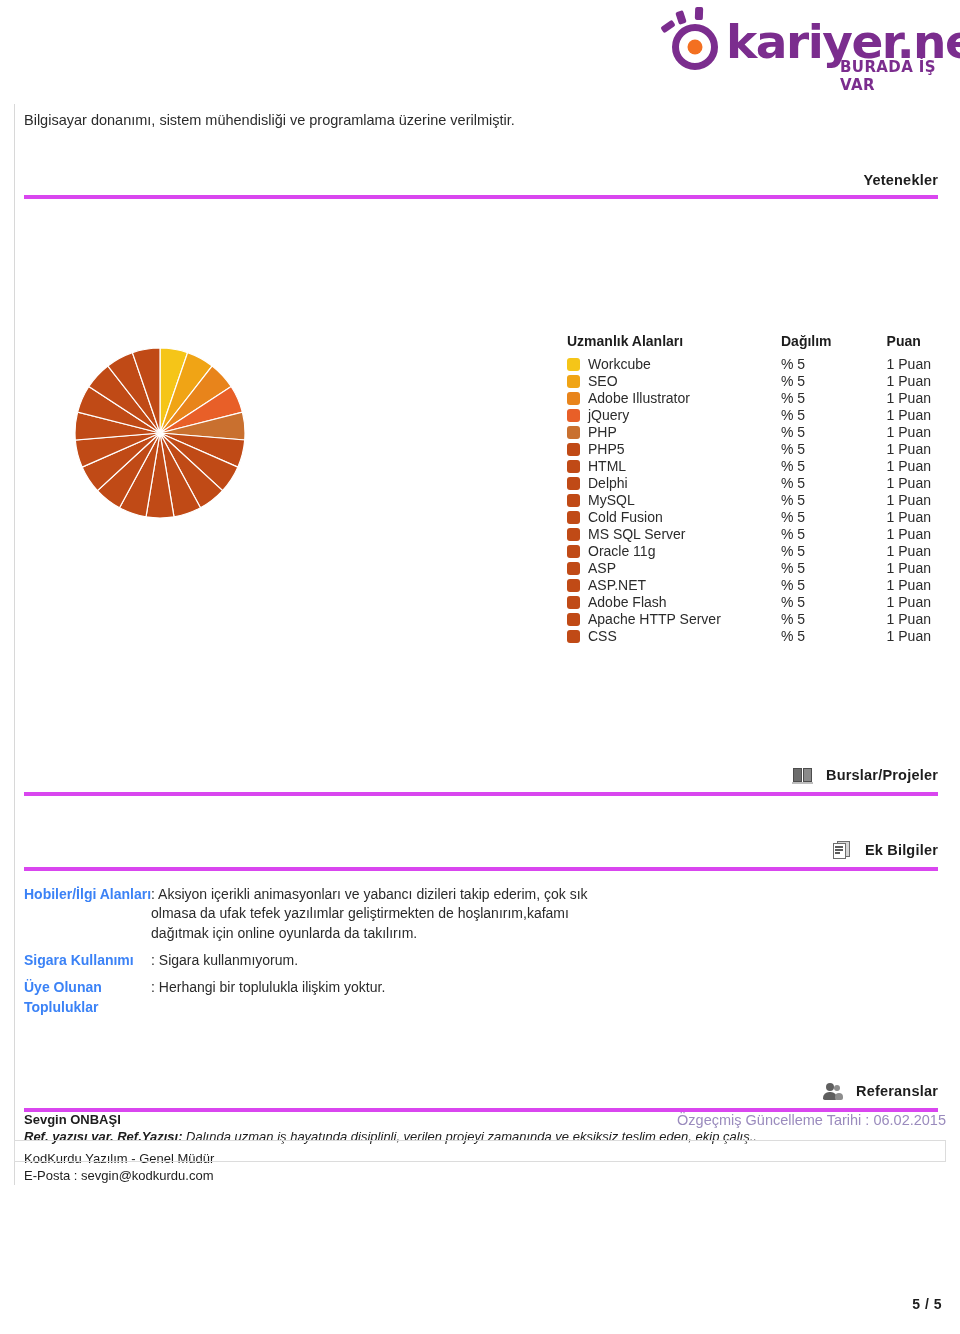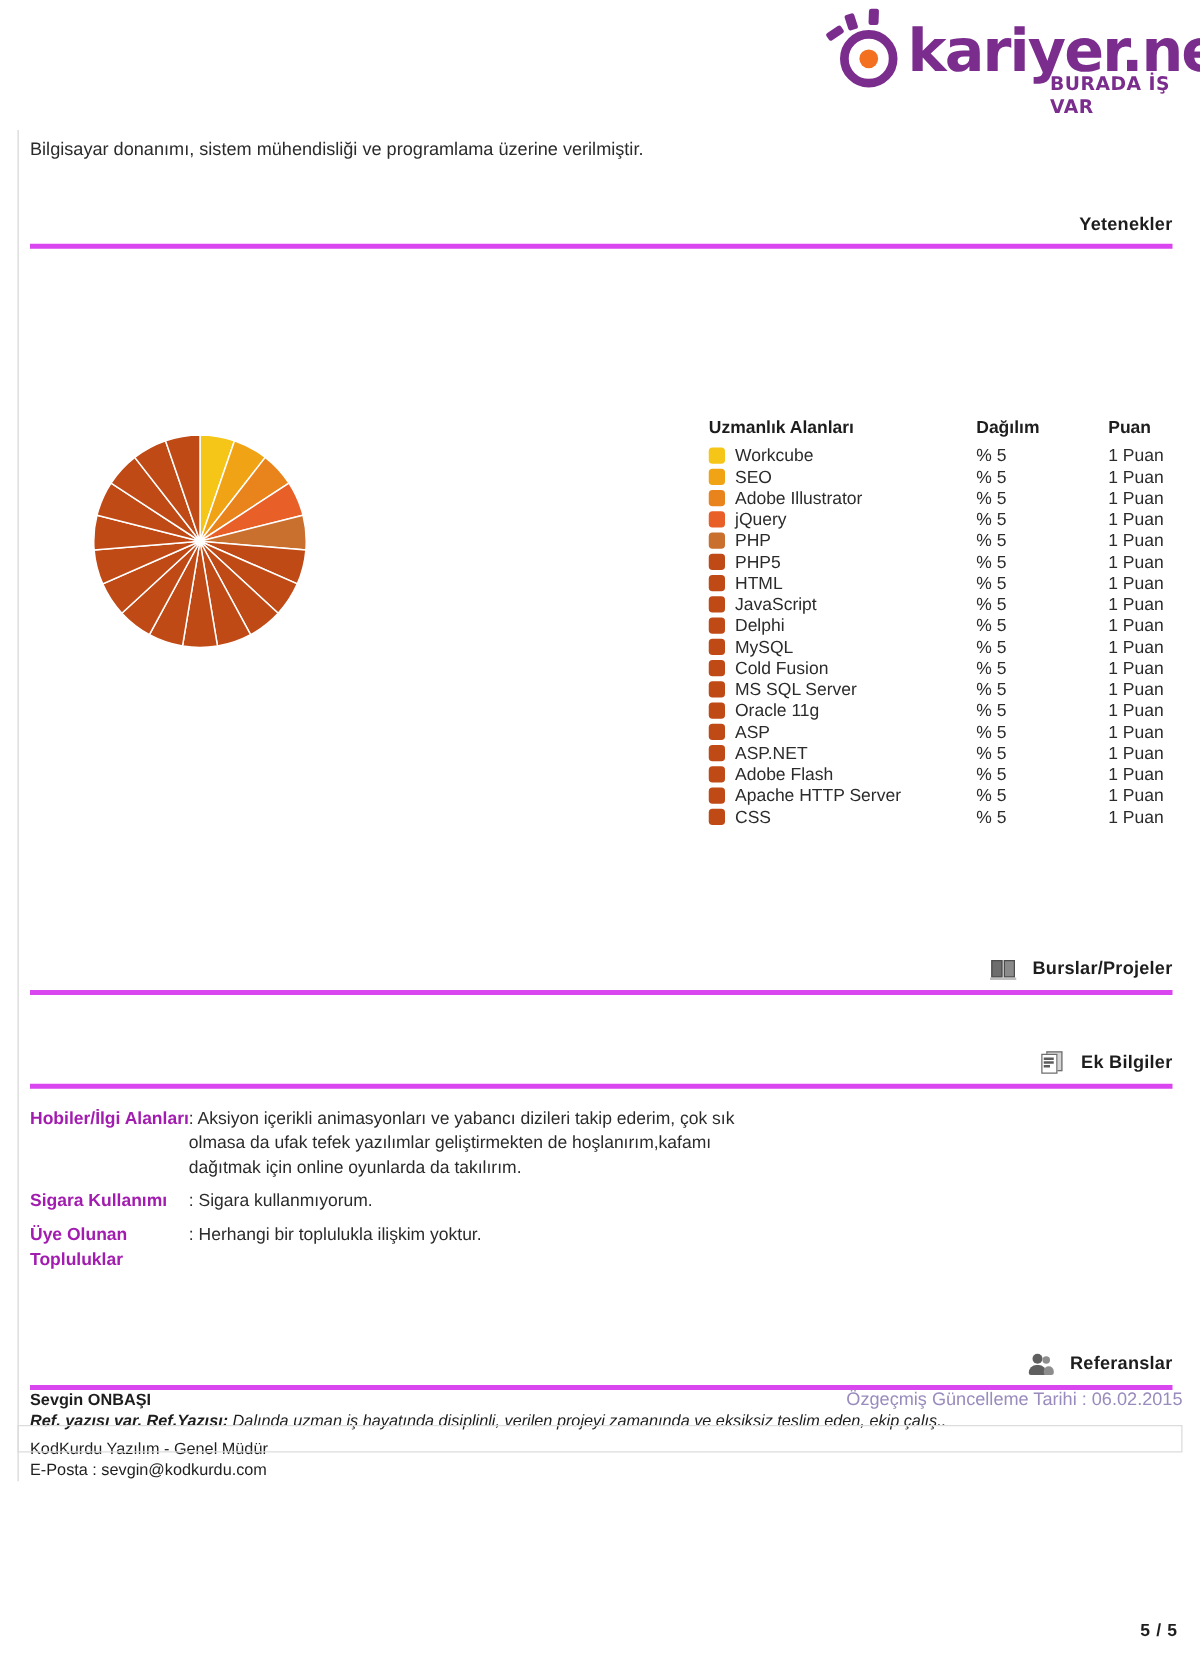--- a/index.html
+++ b/index.html
@@ -205,21 +205,21 @@
     border-collapse: collapse;
   }
   .info-table td {
     font-size: 14px;
     vertical-align: top;
     padding: 0 0 8px 0;
     line-height: 1.38;
   }
   .info-label {
     font-weight: bold;
-    color: #a21caf;
+    color: #3b82f6;
     white-space: pre-line;
     padding-right: 8px;
   }
   .info-value { color: #2b2b2b; max-width: 470px; }
 
   
   .ref-block { }
   .ref-name {
     font-size: 13px;
     font-weight: bold;
@@ -354,25 +354,20 @@
             <td class="c-name"><span class="sw" style="background: rgb(192, 74, 22);"></span><span>PHP5</span></td>
             <td class="c-dag">% 5</td>
             <td class="c-puan">1 Puan</td>
           </tr>
           <tr>
             <td class="c-name"><span class="sw" style="background: rgb(192, 74, 22);"></span><span>HTML</span></td>
             <td class="c-dag">% 5</td>
             <td class="c-puan">1 Puan</td>
           </tr>
           <tr>
-            <td class="c-name"><span class="sw" style="background: rgb(192, 74, 22);"></span><span>JavaScript</span></td>
-            <td class="c-dag">% 5</td>
-            <td class="c-puan">1 Puan</td>
-          </tr>
-          <tr>
             <td class="c-name"><span class="sw" style="background: rgb(192, 74, 22);"></span><span>Delphi</span></td>
             <td class="c-dag">% 5</td>
             <td class="c-puan">1 Puan</td>
           </tr>
           <tr>
             <td class="c-name"><span class="sw" style="background: rgb(192, 74, 22);"></span><span>MySQL</span></td>
             <td class="c-dag">% 5</td>
             <td class="c-puan">1 Puan</td>
           </tr>
           <tr>

